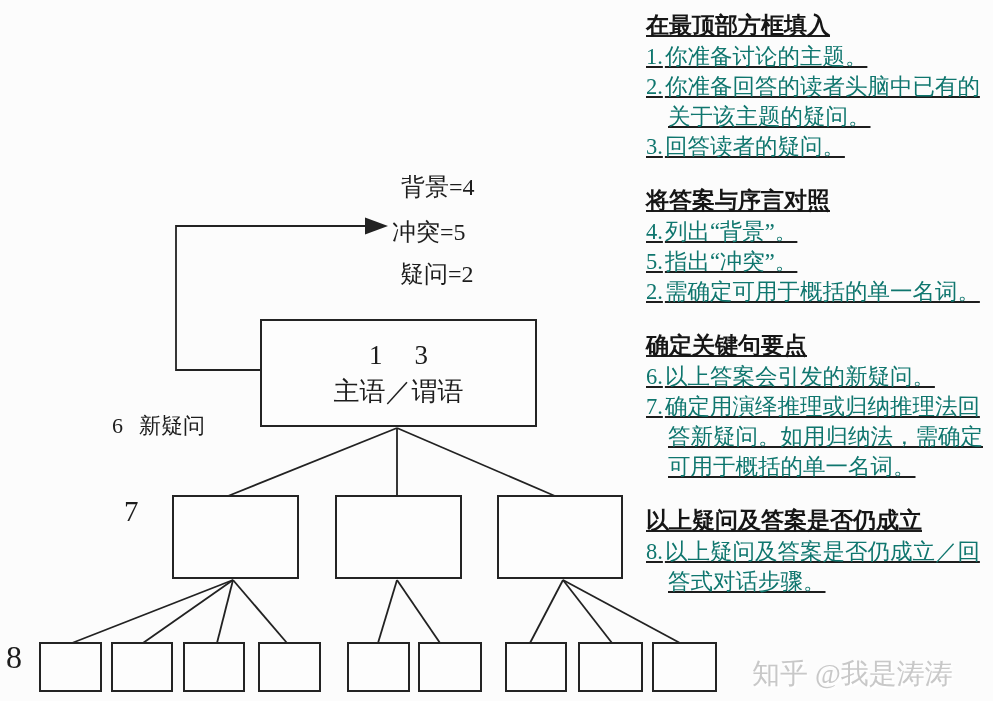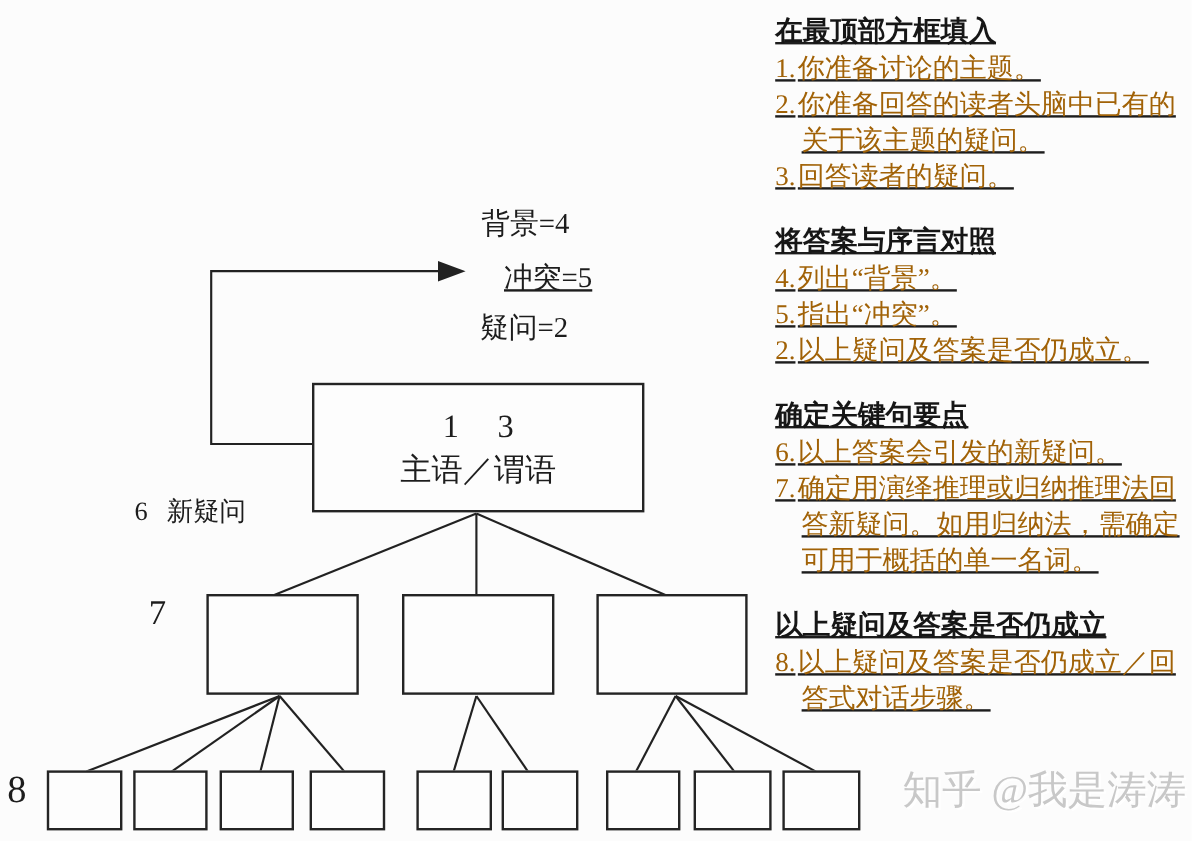--- a/index.html
+++ b/index.html
@@ -45,47 +45,47 @@
   .b4{left:258px;width:63px;}
   .b5{left:347px;width:63px;}
   .b6{left:418px;width:64px;}
   .b7{left:505px;width:62px;}
   .b8{left:578px;width:65px;}
   .b9{left:652px;width:65px;}
   .bottom-box{position:absolute;top:642px;height:50px;border:2px solid #242424;background:#fdfdfd;box-sizing:border-box;}
   
   .flabel{position:absolute;font-size:24px;line-height:1.1;white-space:nowrap;text-align:center;}
   .lbl-background{left:401px;top:174px;}
-  .lbl-conflict{left:420px;top:219px;text-decoration:underline;}
+  .lbl-conflict{left:392px;top:219px;}
   .lbl-question{left:400px;top:261px;}
   .lbl-newq{left:112px;top:414px;font-size:22px;}
   .lbl-newq .n{margin-right:16px;}
   .lbl-7{left:124px;top:496px;font-size:29px;}
   .lbl-8{left:6px;top:640px;font-size:32px;}
   
   .instructions{
     position:absolute;left:646px;top:10px;width:344px;
     font-size:22.5px;line-height:30px;
   }
   .sec{margin:0 0 0 0;text-decoration:underline;}
   .sec + .sec{margin-top:23px;}
   .sec-title{
     font-family:"Liberation Sans","DejaVu Sans",sans-serif;
     font-weight:bold;font-size:23px;line-height:30px;
     margin:0 0 2px 0;color:#161616;
   }
   .item{
     padding-left:22px;text-indent:-22px;
-    margin:0;color:#a16207;
+    margin:0;color:#0f766e;
   }
   .item .num{margin-right:2px;}
   
   .watermark{
-    position:absolute;left:752px;top:641px;
-    font-size:33px;line-height:1.1;white-space:nowrap;
+    position:absolute;left:752px;top:659px;
+    font-size:28px;line-height:1.1;white-space:nowrap;
     color:#c8c8c8;
     text-shadow:2px 2px 0 #ffffff;
   }
 </style>
 </head>
 <body>
 
 <div id="canvas">
 
   <svg id="lines" viewBox="0 0 993 701" xmlns="http://www.w3.org/2000/svg" aria-hidden="true">
@@ -171,21 +171,21 @@
 
     <div class="sec">
       <div class="sec-title">将答案与序言对照</div>
       <div class="item">
         <span class="num">4.</span><span>列出“背景”。</span>
       </div>
       <div class="item">
         <span class="num">5.</span><span>指出“冲突”。</span>
       </div>
       <div class="item">
-        <span class="num">2.</span><span>以上疑问及答案是否仍成立。</span>
+        <span class="num">2.</span><span>需确定可用于概括的单一名词。</span>
       </div>
     </div>
 
     <div class="sec">
       <div class="sec-title">确定关键句要点</div>
       <div class="item">
         <span class="num">6.</span><span>以上答案会引发的新疑问。</span>
       </div>
       <div class="item">
         <span class="num">7.</span><span>确定用演绎推理或归纳推理法回答新疑问。如用归纳法，需确定可用于概括的单一名词。</span>

